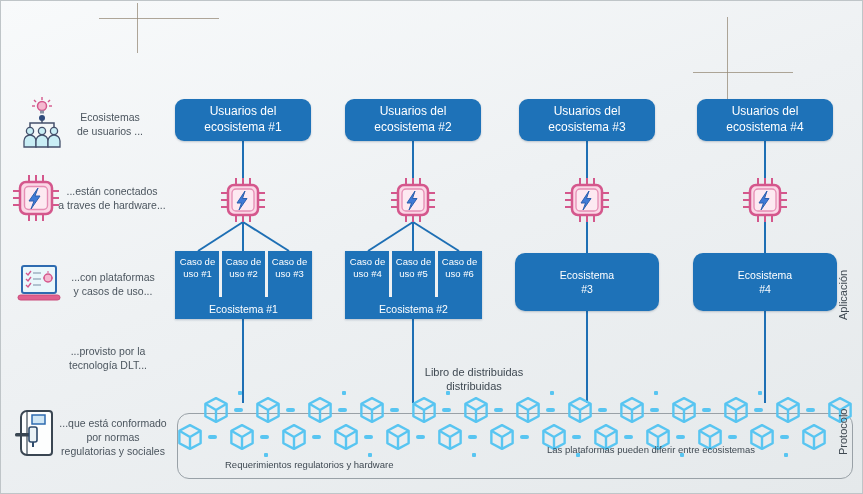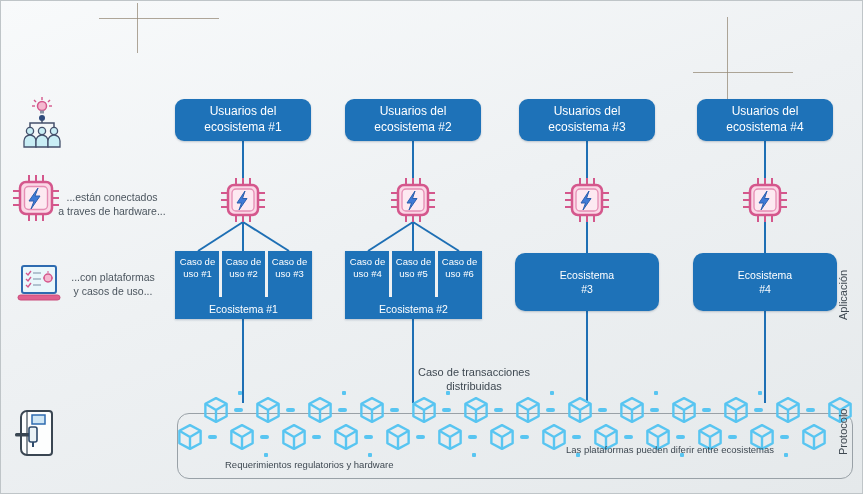--- a/index.html
+++ b/index.html
@@ -36,21 +36,21 @@
   .eco-box{position:absolute;top:252px;width:144px;height:58px;background:#1e72b8;
     border-radius:10px;color:#fff;display:flex;align-items:center;justify-content:center;
     text-align:center;font-size:10.5px;line-height:1.35;white-space:pre-line;
     box-shadow:0 1px 2px rgba(30,60,90,.25);}
   .ledger-label{position:absolute;left:388px;top:364px;width:170px;text-align:center;
     font-size:11px;line-height:1.3;color:#3f4952;white-space:pre-line;}
   .bottom-box{position:absolute;left:176px;top:412px;width:676px;height:66px;
     border:1px solid #99a1a7;border-radius:12px;box-sizing:border-box;}
   .note{position:absolute;font-size:9.5px;color:#3f4952;}
   .note-left{left:224px;top:458px;}
-  .note-right{left:565px;top:443px;}
+  .note-right{left:546px;top:443px;}
   .chain{position:absolute;left:174px;top:394px;width:682px;height:62px;}
   .cube{position:absolute;width:30px;height:30px;}
   .chain-link{position:absolute;width:9px;height:4px;border-radius:2px;background:#58c5f1;}
   .chain-dot{position:absolute;width:4px;height:4px;border-radius:1px;background:#58c5f1;}
   .side-label{position:absolute;left:836px;width:18px;writing-mode:vertical-rl;
     transform:rotate(180deg);font-size:11px;color:#3f4952;text-align:center;}
   .side-app{top:248px;height:92px;}
   .side-proto{top:388px;height:86px;}
 </style>
 </head>
@@ -99,20 +99,22 @@
       <g fill="#c9eef5" stroke="#44506b" stroke-width="1.3">
         <circle cx="11" cy="34" r="3.6"></circle>
           <circle cx="23" cy="34" r="3.6"></circle>
           <circle cx="35" cy="34" r="3.6"></circle>
         <path d="M5 50v-6a6 6 0 0 1 12 0v6z"></path>
           <path d="M17 50v-6a6 6 0 0 1 12 0v6z"></path>
           <path d="M29 50v-6a6 6 0 0 1 12 0v6z"></path>
       </g>
     </svg>
   </div>
+  <div class="rail-label" style="left:62px;top:110px;width:94px;">Ecosistemas
+de usuarios ...</div>
 
   <div class="rail-icon" style="left:12px;top:174px;">
     <svg width="46" height="46" viewBox="0 0 46 46" fill="none">
       <g stroke="#d4578c" stroke-width="2">
         <line x1="16" y1="0" x2="16" y2="6"></line>
           <line x1="23" y1="0" x2="23" y2="6"></line>
           <line x1="30" y1="0" x2="30" y2="6"></line>
         <line x1="16" y1="40" x2="16" y2="46"></line>
           <line x1="23" y1="40" x2="23" y2="46"></line>
           <line x1="30" y1="40" x2="30" y2="46"></line>
@@ -121,21 +123,21 @@
           <line x1="0" y1="30" x2="6" y2="30"></line>
         <line x1="40" y1="16" x2="46" y2="16"></line>
           <line x1="40" y1="23" x2="46" y2="23"></line>
           <line x1="40" y1="30" x2="46" y2="30"></line>
       </g>
       <rect x="7" y="7" width="32" height="32" rx="6" fill="#fbd7e6" stroke="#d4578c" stroke-width="2.5"></rect>
       <rect x="11.5" y="11.5" width="23" height="23" rx="4" fill="#fde9f1" stroke="#e58db4" stroke-width="1.4"></rect>
       <path d="M25 13 L16 26 h5 l-3 8 9-13 h-5 z" fill="#3f7ad6" stroke="#2b5fae" stroke-width="1" stroke-linejoin="round"></path>
     </svg>
   </div>
-  <div class="rail-label" style="left:54px;top:190px;width:114px;">...están conectados
+  <div class="rail-label" style="left:54px;top:184px;width:114px;">...están conectados
 a traves de hardware...</div>
 
   <div class="rail-icon" style="left:14px;top:262px;">
     <svg width="48" height="40" viewBox="0 0 48 40" fill="none">
       <rect x="7" y="3" width="34" height="27" rx="2" fill="#eaf7fb" stroke="#2e6bb0" stroke-width="2"></rect>
       <g stroke="#d4578c" stroke-width="1.4">
           <path d="M11 10l2 2 3-4"></path>
           <path d="M11 16l2 2 3-4"></path>
           <path d="M11 22l2 2 3-4"></path>
         </g>
@@ -149,31 +151,36 @@
           <line x1="33" y1="8" x2="33" y2="10"></line>
           <line x1="38" y1="15" x2="36" y2="15"></line>
           <line x1="28" y1="15" x2="30" y2="15"></line>
         </g>
       <rect x="3" y="32" width="42" height="5" rx="2.5" fill="#e0608f" stroke="#c94b7b" stroke-width="1"></rect>
     </svg>
   </div>
   <div class="rail-label" style="left:58px;top:270px;width:108px;">...con plataformas
 y casos de uso...</div>
 
+  <div class="rail-label" style="left:52px;top:344px;width:110px;">...provisto por la
+tecnología DLT...</div>
 
   <div class="rail-icon" style="left:12px;top:406px;">
     <svg width="46" height="52" viewBox="0 0 46 52" fill="none">
       <path d="M14 4h22a3 3 0 0 1 3 3v38a3 3 0 0 1-3 3H14a6 6 0 0 1-6-6V10a6 6 0 0 1 6-6z" fill="#fdfefe" stroke="#3a4652" stroke-width="2"></path>
       <path d="M14 4v44" stroke="#3a4652" stroke-width="1.2"></path>
       <rect x="19" y="8" width="13" height="9" fill="#cfe6f5" stroke="#2e6bb0" stroke-width="1.5"></rect>
       <rect x="2" y="26" width="16" height="3.5" rx="1.5" fill="#3a4652"></rect>
       <rect x="16" y="20" width="8" height="15" rx="2" fill="#eaf2f6" stroke="#2e4a6b" stroke-width="1.6"></rect>
       <line x1="20" y1="35" x2="20" y2="40" stroke="#2e4a6b" stroke-width="2"></line>
     </svg>
   </div>
+  <div class="rail-label" style="left:48px;top:416px;width:128px;">...que está conformado
+por normas
+regulatorias y sociales</div>
 
   <div class="header-box" style="left:174px;">Usuarios del
 ecosistema #1</div>
   <div class="header-box" style="left:344px;">Usuarios del
 ecosistema #2</div>
   <div class="header-box" style="left:518px;">Usuarios del
 ecosistema #3</div>
   <div class="header-box" style="left:696px;">Usuarios del
 ecosistema #4</div>
 
@@ -283,21 +290,21 @@
     <div class="usecase" style="left:92px;">Caso de
 uso #6</div>
     <div class="eco-label">Ecosistema #2</div>
   </div>
 
   <div class="eco-box" style="left:514px;">Ecosistema
 #3</div>
   <div class="eco-box" style="left:692px;">Ecosistema
 #4</div>
 
-  <div class="ledger-label">Caso de transacciones
+  <div class="ledger-label">Libro de distribuidas
 distribuidas</div>
 
   <div class="bottom-box"></div>
   <div class="chain" id="chain">
       <div class="cube" style="left: 26px; top: 0px;"><svg width="30" height="30" viewBox="0 0 24 24" fill="none" stroke="#58c5f1" stroke-width="1.9" stroke-linejoin="round">
           <path d="M12 2.5 20.5 7v10L12 21.5 3.5 17V7Z"></path>
           <path d="M12 12 3.5 7M12 12l8.5-5M12 12v9.5"></path>
         </svg></div>
       <div class="chain-link" style="left: 59px; top: 13px;"></div>
       <div class="chain-dot" style="left: 63px; top: -4px;"></div>

